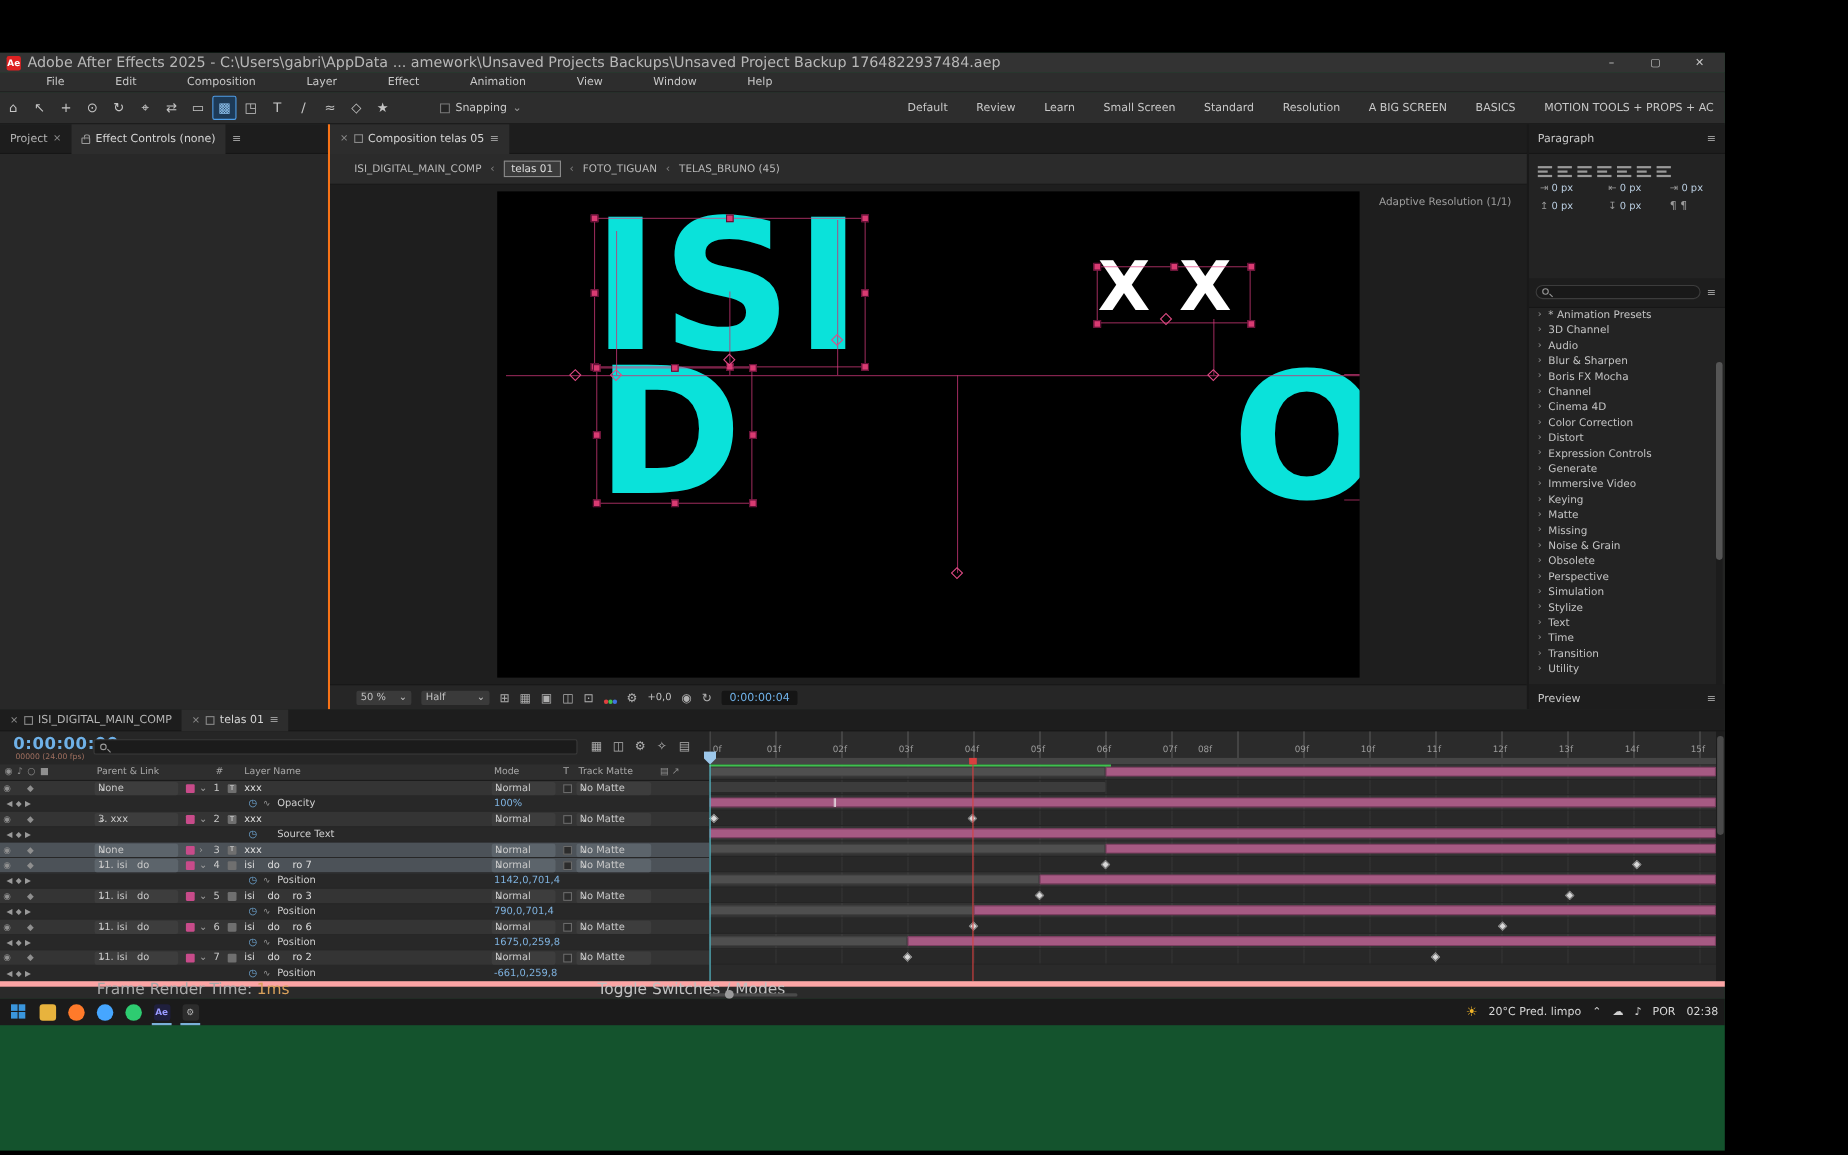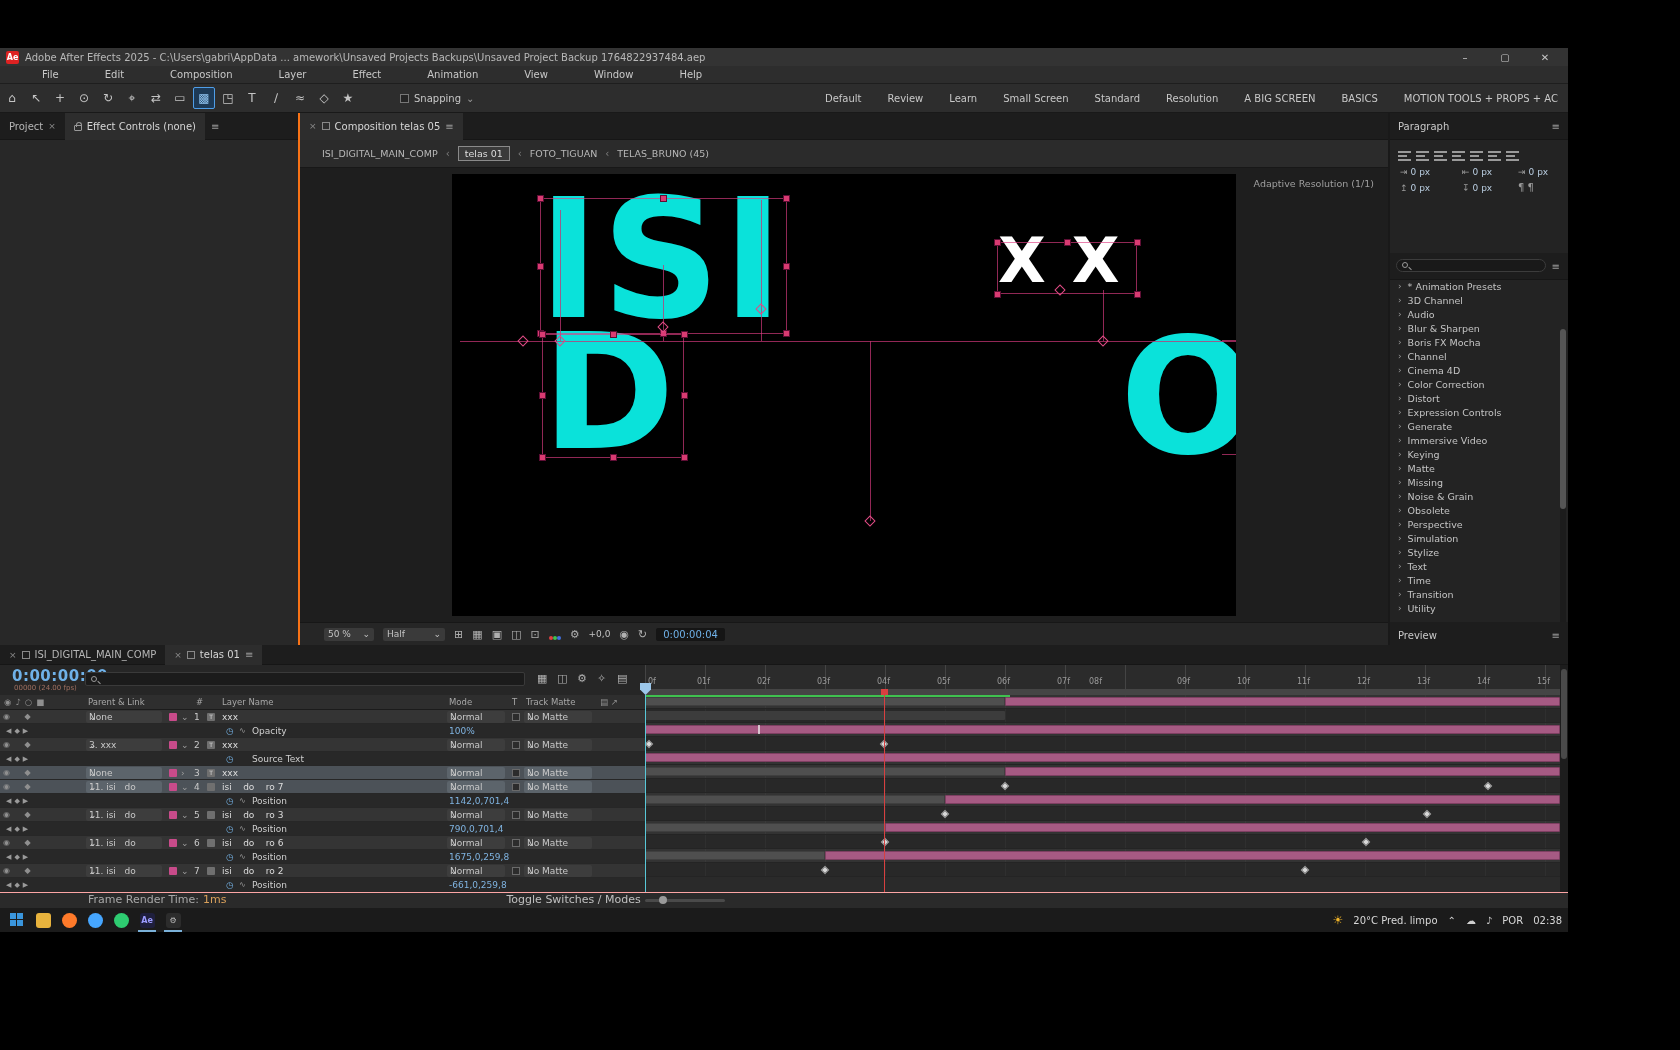--- a/index.html
+++ b/index.html
@@ -1,24 +1,24 @@
 <!DOCTYPE html>
 <html><head>
 <meta charset="utf-8">
 <style>
   *{margin:0;padding:0;box-sizing:border-box;font-family:"DejaVu Sans","Liberation Sans",sans-serif;}
   html,body{background:#000;width:1680px;height:1050px;overflow:hidden;}
   .abs{position:absolute;}
   #stage{position:absolute;left:0;top:0;width:1680px;height:1050px;background:#000;}
-  #desktop{position:absolute;left:0;top:48px;width:1568px;height:884px;background:#e5e5e5;}
+  #desktop{position:absolute;left:0;top:48px;width:1568px;height:998px;background:#14532d;}
 
   
   #titlebar{position:absolute;left:0;top:0;width:1568px;height:18px;background:#333;display:flex;align-items:center;gap:6px;padding:0 6px;}
   .ae-logo{width:13px;height:13px;background:#d22;color:#fff;font-size:8px;font-weight:bold;display:flex;align-items:center;justify-content:center;border-radius:2px;}
-  #title-text{color:#b8b8b8;font-size:10px;flex:1;white-space:nowrap;overflow:hidden;}
+  #title-text{color:#b8b8b8;font-size:13px;flex:1;white-space:nowrap;overflow:hidden;}
   .winctl{color:#c8c8c8;font-size:10px;width:34px;text-align:center;}
 
   
   #menubar{position:absolute;left:0;top:18px;width:1568px;height:18px;background:#2d2d2d;display:flex;align-items:center;padding:0 4px;border-bottom:1px solid #1e1e1e;}
   .menu-item{color:#c8c8c8;font-size:10px;padding:0 8px;margin-left:30px;}
 
   
   #toolbar{position:absolute;left:0;top:36px;width:1568px;height:29px;background:#2d2d2d;border-bottom:1px solid #191919;display:flex;align-items:center;}
   .tool{width:22px;height:22px;color:#c4c4c4;font-size:12px;display:flex;align-items:center;justify-content:center;margin:0 1px;border-radius:2px;}
   .tool.active{border:1px solid #4f9ee8;background:#1d3a57;color:#8fc3f0;}
@@ -122,21 +122,21 @@
   .wa-green{position:absolute;top:0;height:2px;background:#3fc14f;}
   .kf{position:absolute;top:4px;width:6px;height:6px;background:#d8d8d8;border:1px solid #777;transform:rotate(45deg);}
   .io{position:absolute;top:2px;color:#efefef;font-size:8px;line-height:10px;}
   #cti-blue{position:absolute;left:645px;top:50px;width:1px;height:197px;background:#58c8d8;}
   #cti-handle{position:absolute;left:640px;top:38px;width:11px;height:12px;background:#9cc7ea;clip-path:polygon(0 0,100% 0,100% 55%,50% 100%,0 55%);}
   #playhead-red{position:absolute;left:884px;top:50px;width:1px;height:197px;background:#d84040;}
   #playhead-red-top{position:absolute;left:881px;top:44px;width:7px;height:6px;background:#d84040;}
   #tl-scroll{position:absolute;left:1560px;top:20px;width:8px;height:227px;background:#1d1d1d;}
   #tl-scroll .th{position:absolute;left:1px;top:4px;width:6px;height:90px;background:#4a4a4a;border-radius:3px;}
 
-  #statusrow{position:absolute;left:0;top:844px;width:1568px;height:16px;background:#2a2a2a;border-top:1px solid #fca5a5;display:flex;align-items:flex-start;font-size:11px;color:#a8a8a8;}
+  #statusrow{position:absolute;left:0;top:844px;width:1568px;height:16px;background:#2a2a2a;border-top:5px solid #fca5a5;display:flex;align-items:flex-end;font-size:14px;color:#a8a8a8;}
   #zoomslider{position:absolute;left:645px;top:6px;width:80px;height:3px;background:#4a4a4a;border-radius:2px;}
   #zoomknob{position:absolute;left:14px;top:-3px;width:8px;height:8px;background:#9a9a9a;border-radius:50%;}
 
   
   #taskbar{position:absolute;left:0;top:860px;width:1568px;height:24px;background:#1b1b1b;display:flex;align-items:center;}
   .tb-ic{width:26px;height:24px;display:flex;align-items:center;justify-content:center;position:relative;}
   .tb-ic .sq{width:15px;height:15px;border-radius:3px;display:flex;align-items:center;justify-content:center;color:#fff;font-size:8px;font-weight:bold;}
   .tb-ic.open:after{content:"";position:absolute;left:4px;bottom:0;width:18px;height:2px;background:#7ab0d8;}
   .winlogo{width:14px;height:14px;display:grid;grid-template-columns:6px 6px;grid-template-rows:6px 6px;gap:1px;}
   .winlogo i{background:#3a96dd;}

